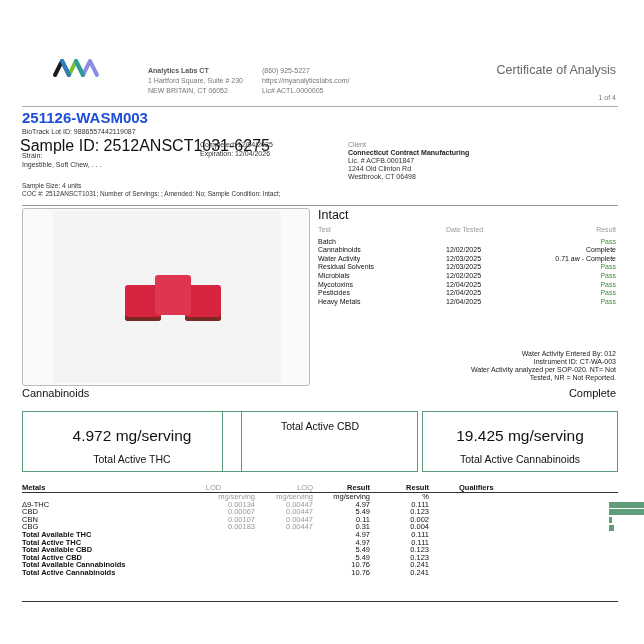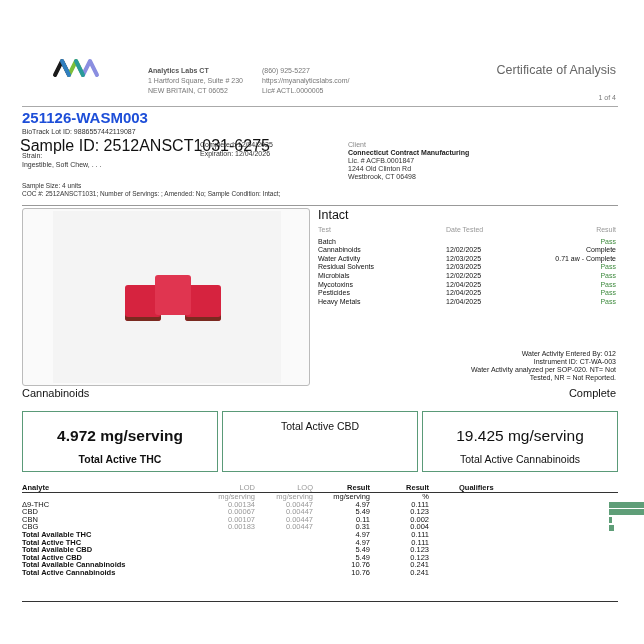--- a/index.html
+++ b/index.html
@@ -174,21 +174,21 @@
 <div class="abs wa-note">
   <div>Water Activity Entered By: 012</div>
   <div>Instrument ID: CT-WA-003</div>
   <div>Water Activity analyzed per SOP-020. NT= Not</div>
   <div>Tested, NR = Not Reported.</div>
 </div>
 
 <div class="abs cann-label">Cannabinoids</div>
 <div class="abs cann-status">Complete</div>
 
-<div class="abs card" style="left:22px;width:196px;font-weight:bold;">
+<div class="abs card" style="left:22px;width:220px;">
   <div class="val">4.972 mg/serving</div>
   <div class="lbl">Total Active THC</div>
 </div>
 <div class="abs card" style="left:222px;width:196px;">
   <div class="lbl">Total Active CBD</div>
 </div>
 <div class="abs card" style="left:422px;width:196px;">
   <div class="val">19.425 mg/serving</div>
   <div class="lbl">Total Active Cannabinoids</div>
 </div>
@@ -199,22 +199,22 @@
       <col style="width:83px">
       <col style="width:58px">
       <col style="width:57px">
       <col style="width:59px">
       <col style="width:30px">
       <col style="width:150px">
       <col>
   </colgroup>
   <thead>
     <tr>
-      <th>Analyte</th>
-      <th class="lod" style="font-weight:normal;color:#999;">LOD</th>
+      <th>Metals</th>
+      <th class="lod" style="font-weight:normal;color:#999;text-align:center;">LOD</th>
       <th class="loq" style="font-weight:normal;color:#999;">LOQ</th>
       <th class="res">Result</th>
       <th class="pct">Result</th>
       <th></th>
       <th>Qualifiers</th>
       <th></th>
     </tr>
   </thead>
   <tbody>
     <tr class="units">

